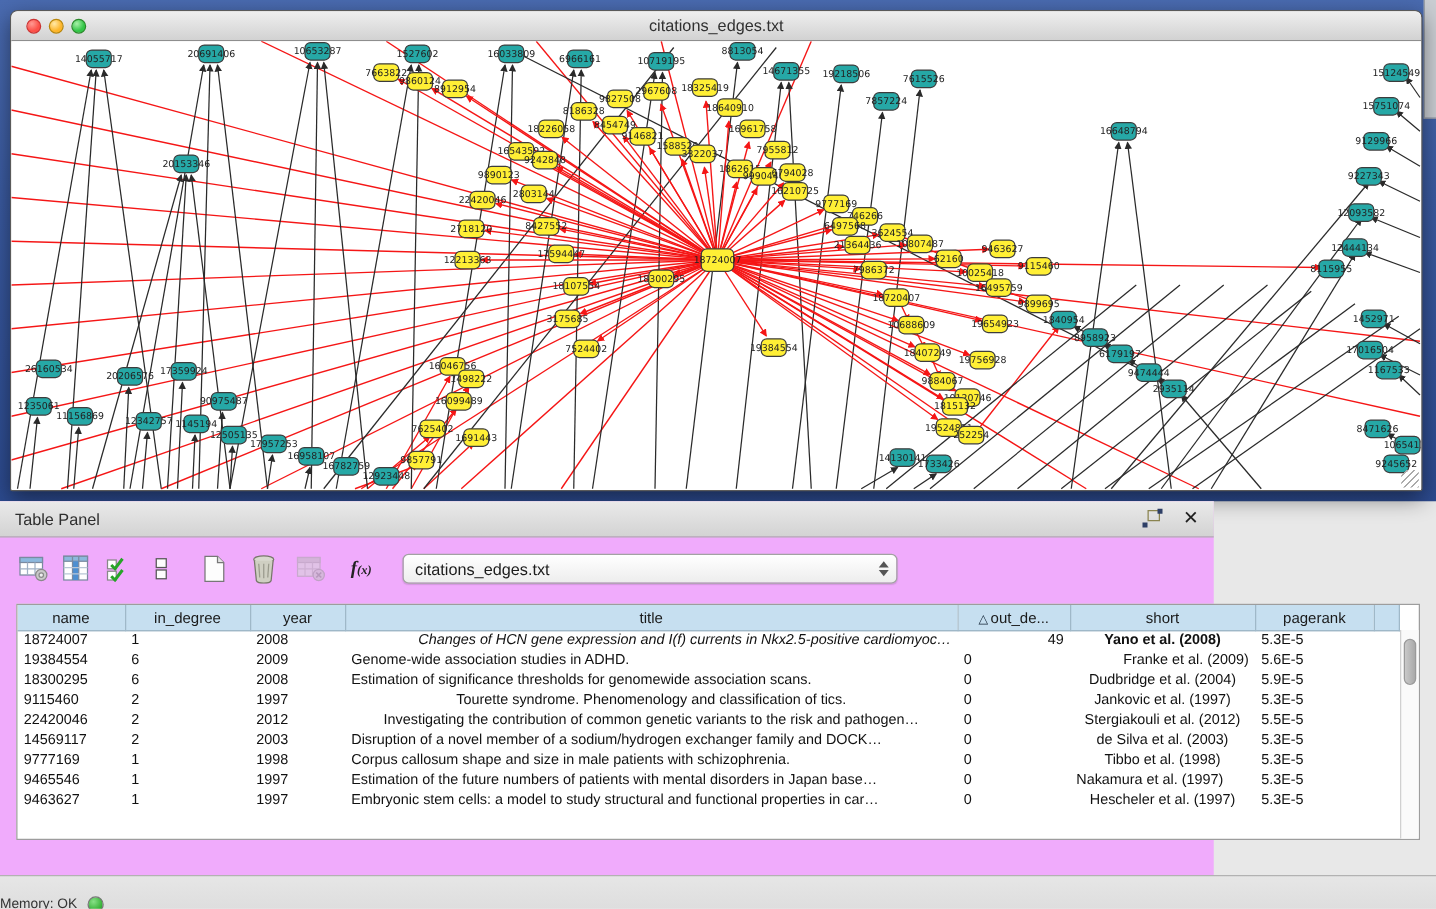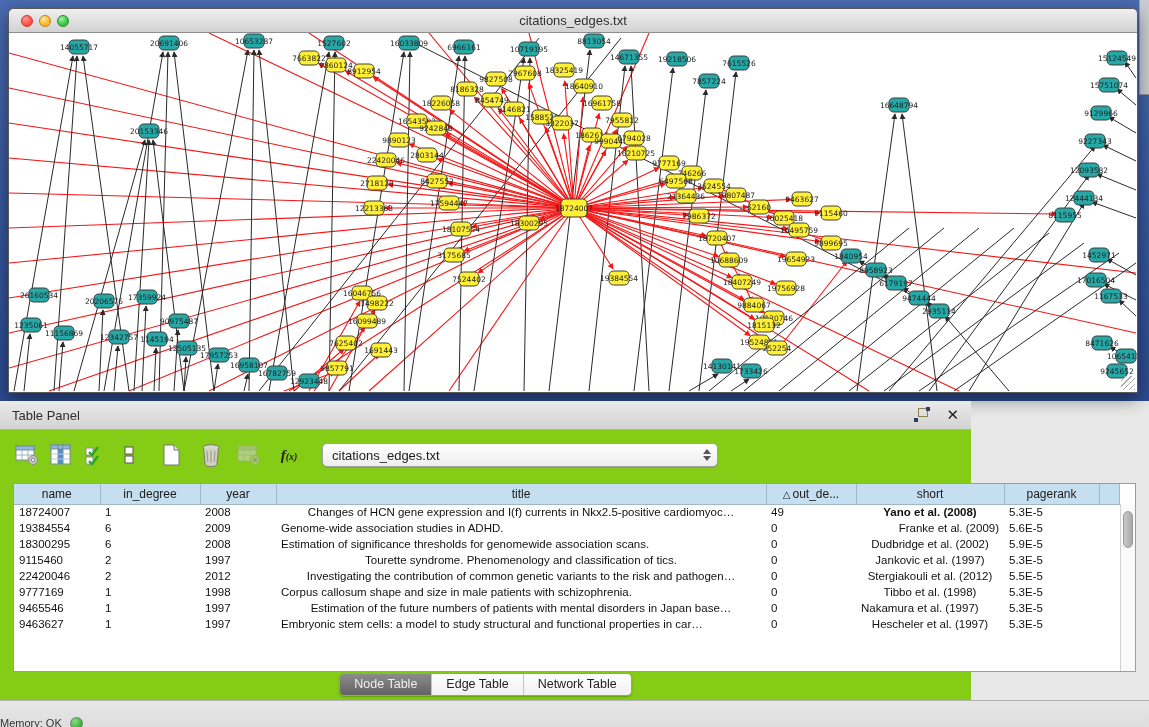--- a/index.html
+++ b/index.html
@@ -17,21 +17,21 @@
   .title-text { font-size:13px; color:#303030; }
   .tl { position:absolute; top:6px; width:12px; height:12px; border-radius:50%; }
   .tl.red    { left:12px; background:radial-gradient(circle at 35% 30%,#ff9a93,#fc5149 60%); border:1px solid #c33; }
   .tl.yellow { left:30px; background:radial-gradient(circle at 35% 30%,#ffe9a8,#fdb529 60%); border:1px solid #b8860b; }
   .tl.green  { left:48px; background:radial-gradient(circle at 35% 30%,#a8f0a8,#34c648 60%); border:1px solid #2a8a2a; }
   .canvas { position:relative; width:1128px; height:359px; background:#fff; }
   .grip { position:absolute; right:2px; bottom:2px; width:14px; height:14px;
     background:repeating-linear-gradient(135deg,transparent 0 3px,#aaa 3px 4px); }
 
   
-  .table-panel { position:absolute; left:0; top:401px; width:971px; height:299px; background:#84cc16; }
+  .table-panel { position:absolute; left:0; top:401px; width:971px; height:299px; background:#f0abfc; }
   .panel-header { height:29px; background:linear-gradient(180deg,#eaeaea,#d3d3d3); border-bottom:1px solid #aeaeae;
     display:flex; align-items:center; padding:0 12px; }
   .panel-title { font-size:13px; color:#2e2e2e; }
   .panel-header .spacer { flex:1; }
   .float-icon { width:16px; height:14px; position:relative; margin-right:16px; cursor:pointer; }
   .float-icon .sq1 { position:absolute; left:4px; top:0; width:10px; height:9px; border:1px solid #8a8450; background:transparent;}
   .float-icon .sq2 { position:absolute; left:0; bottom:0; width:4px; height:4px; background:#2e3f66;}
   .float-icon .sq3 { position:absolute; right:0; top:-1px; width:4px; height:4px; background:#2e3f66;}
   .close-icon { font-size:15px; font-weight:bold; color:#1e1e1e; line-height:14px; cursor:pointer; }
 
@@ -821,43 +821,43 @@
             <th>short</th>
             <th>pagerank</th>
             <th></th>
           </tr>
         </thead>
       <tbody id="table-body">
           <tr>
             <td style="text-align: left;">18724007</td>
             <td style="text-align: left;">1</td>
             <td style="text-align: left;">2008</td>
-            <td style="text-align: center;">Changes of HCN gene expression and I(f) currents in Nkx2.5-positive cardiomyoc…</td>
-            <td style="text-align: left;">49</td>
+            <td style="text-align: right; font-style: italic;">Changes of HCN gene expression and I(f) currents in Nkx2.5-positive cardiomyoc…</td>
+            <td style="text-align: right;">49</td>
             <td style="text-align: center; font-weight: bold;">Yano et al. (2008)</td>
             <td style="text-align: left;">5.3E-5</td>
             <td></td>
           </tr>
           <tr>
             <td style="text-align: left;">19384554</td>
             <td style="text-align: left;">6</td>
             <td style="text-align: left;">2009</td>
             <td style="text-align: left;">Genome-wide association studies in ADHD.</td>
             <td style="text-align: left;">0</td>
             <td style="text-align: right;">Franke et al. (2009)</td>
             <td style="text-align: left;">5.6E-5</td>
             <td></td>
           </tr>
           <tr>
             <td style="text-align: left;">18300295</td>
             <td style="text-align: left;">6</td>
             <td style="text-align: left;">2008</td>
             <td style="text-align: left;">Estimation of significance thresholds for genomewide association scans.</td>
             <td style="text-align: left;">0</td>
-            <td style="text-align: center;">Dudbridge et al. (2002)</td>
+            <td style="text-align: center;">Dudbridge et al. (2004)</td>
             <td style="text-align: left;">5.9E-5</td>
             <td></td>
           </tr>
           <tr>
             <td style="text-align: left;">9115460</td>
             <td style="text-align: left;">2</td>
             <td style="text-align: left;">1997</td>
             <td style="text-align: center;">Tourette syndrome. Phenomenology and classification of tics.</td>
             <td style="text-align: left;">0</td>
             <td style="text-align: center;">Jankovic et al. (1997)</td>
@@ -868,34 +868,44 @@
             <td style="text-align: left;">22420046</td>
             <td style="text-align: left;">2</td>
             <td style="text-align: left;">2012</td>
             <td style="text-align: center;">Investigating the contribution of common genetic variants to the risk and pathogen…</td>
             <td style="text-align: left;">0</td>
             <td style="text-align: center;">Stergiakouli et al. (2012)</td>
             <td style="text-align: left;">5.5E-5</td>
             <td></td>
           </tr>
           <tr>
+            <td style="text-align: left;">14569117</td>
+            <td style="text-align: left;">2</td>
+            <td style="text-align: left;">2003</td>
+            <td style="text-align: left;">Disruption of a novel member of a sodium/hydrogen exchanger family and DOCK…</td>
+            <td style="text-align: left;">0</td>
+            <td style="text-align: center;">de Silva et al. (2003)</td>
+            <td style="text-align: left;">5.3E-5</td>
+            <td></td>
+          </tr>
+          <tr>
             <td style="text-align: left;">9777169</td>
             <td style="text-align: left;">1</td>
             <td style="text-align: left;">1998</td>
             <td style="text-align: left;">Corpus callosum shape and size in male patients with schizophrenia.</td>
             <td style="text-align: left;">0</td>
             <td style="text-align: center;">Tibbo et al. (1998)</td>
             <td style="text-align: left;">5.3E-5</td>
             <td></td>
           </tr>
           <tr>
             <td style="text-align: left;">9465546</td>
             <td style="text-align: left;">1</td>
             <td style="text-align: left;">1997</td>
-            <td style="text-align: center; margin-top: 48px;">Estimation of the future numbers of patients with mental disorders in Japan base…</td>
+            <td style="text-align: left; margin-top: 48px;">Estimation of the future numbers of patients with mental disorders in Japan base…</td>
             <td style="text-align: left;">0</td>
             <td style="text-align: left;">Nakamura et al. (1997)</td>
             <td style="text-align: left;">5.3E-5</td>
             <td></td>
           </tr>
           <tr>
             <td style="text-align: left;">9463627</td>
             <td style="text-align: left;">1</td>
             <td style="text-align: left;">1997</td>
             <td style="text-align: left;">Embryonic stem cells: a model to study structural and functional properties in car…</td>
@@ -904,25 +914,18 @@
             <td style="text-align: left;">5.3E-5</td>
             <td></td>
           </tr>
         </tbody>
     </table>
     <div class="vscroll">
         <div class="thumb"></div>
       </div>
   </div>
 
-  <div class="tabbar">
-    <div class="seg" id="seg-tabs">
-        <div class="seg-btn selected">Node Table</div>
-        <div class="seg-btn">Edge Table</div>
-        <div class="seg-btn">Network Table</div>
-      </div>
-  </div>
 </div>
 
 <div class="statusbar">
   <span class="mem-label">Memory: OK</span>
   <span class="mem-dot"></span>
 </div>
 
 </body></html>

